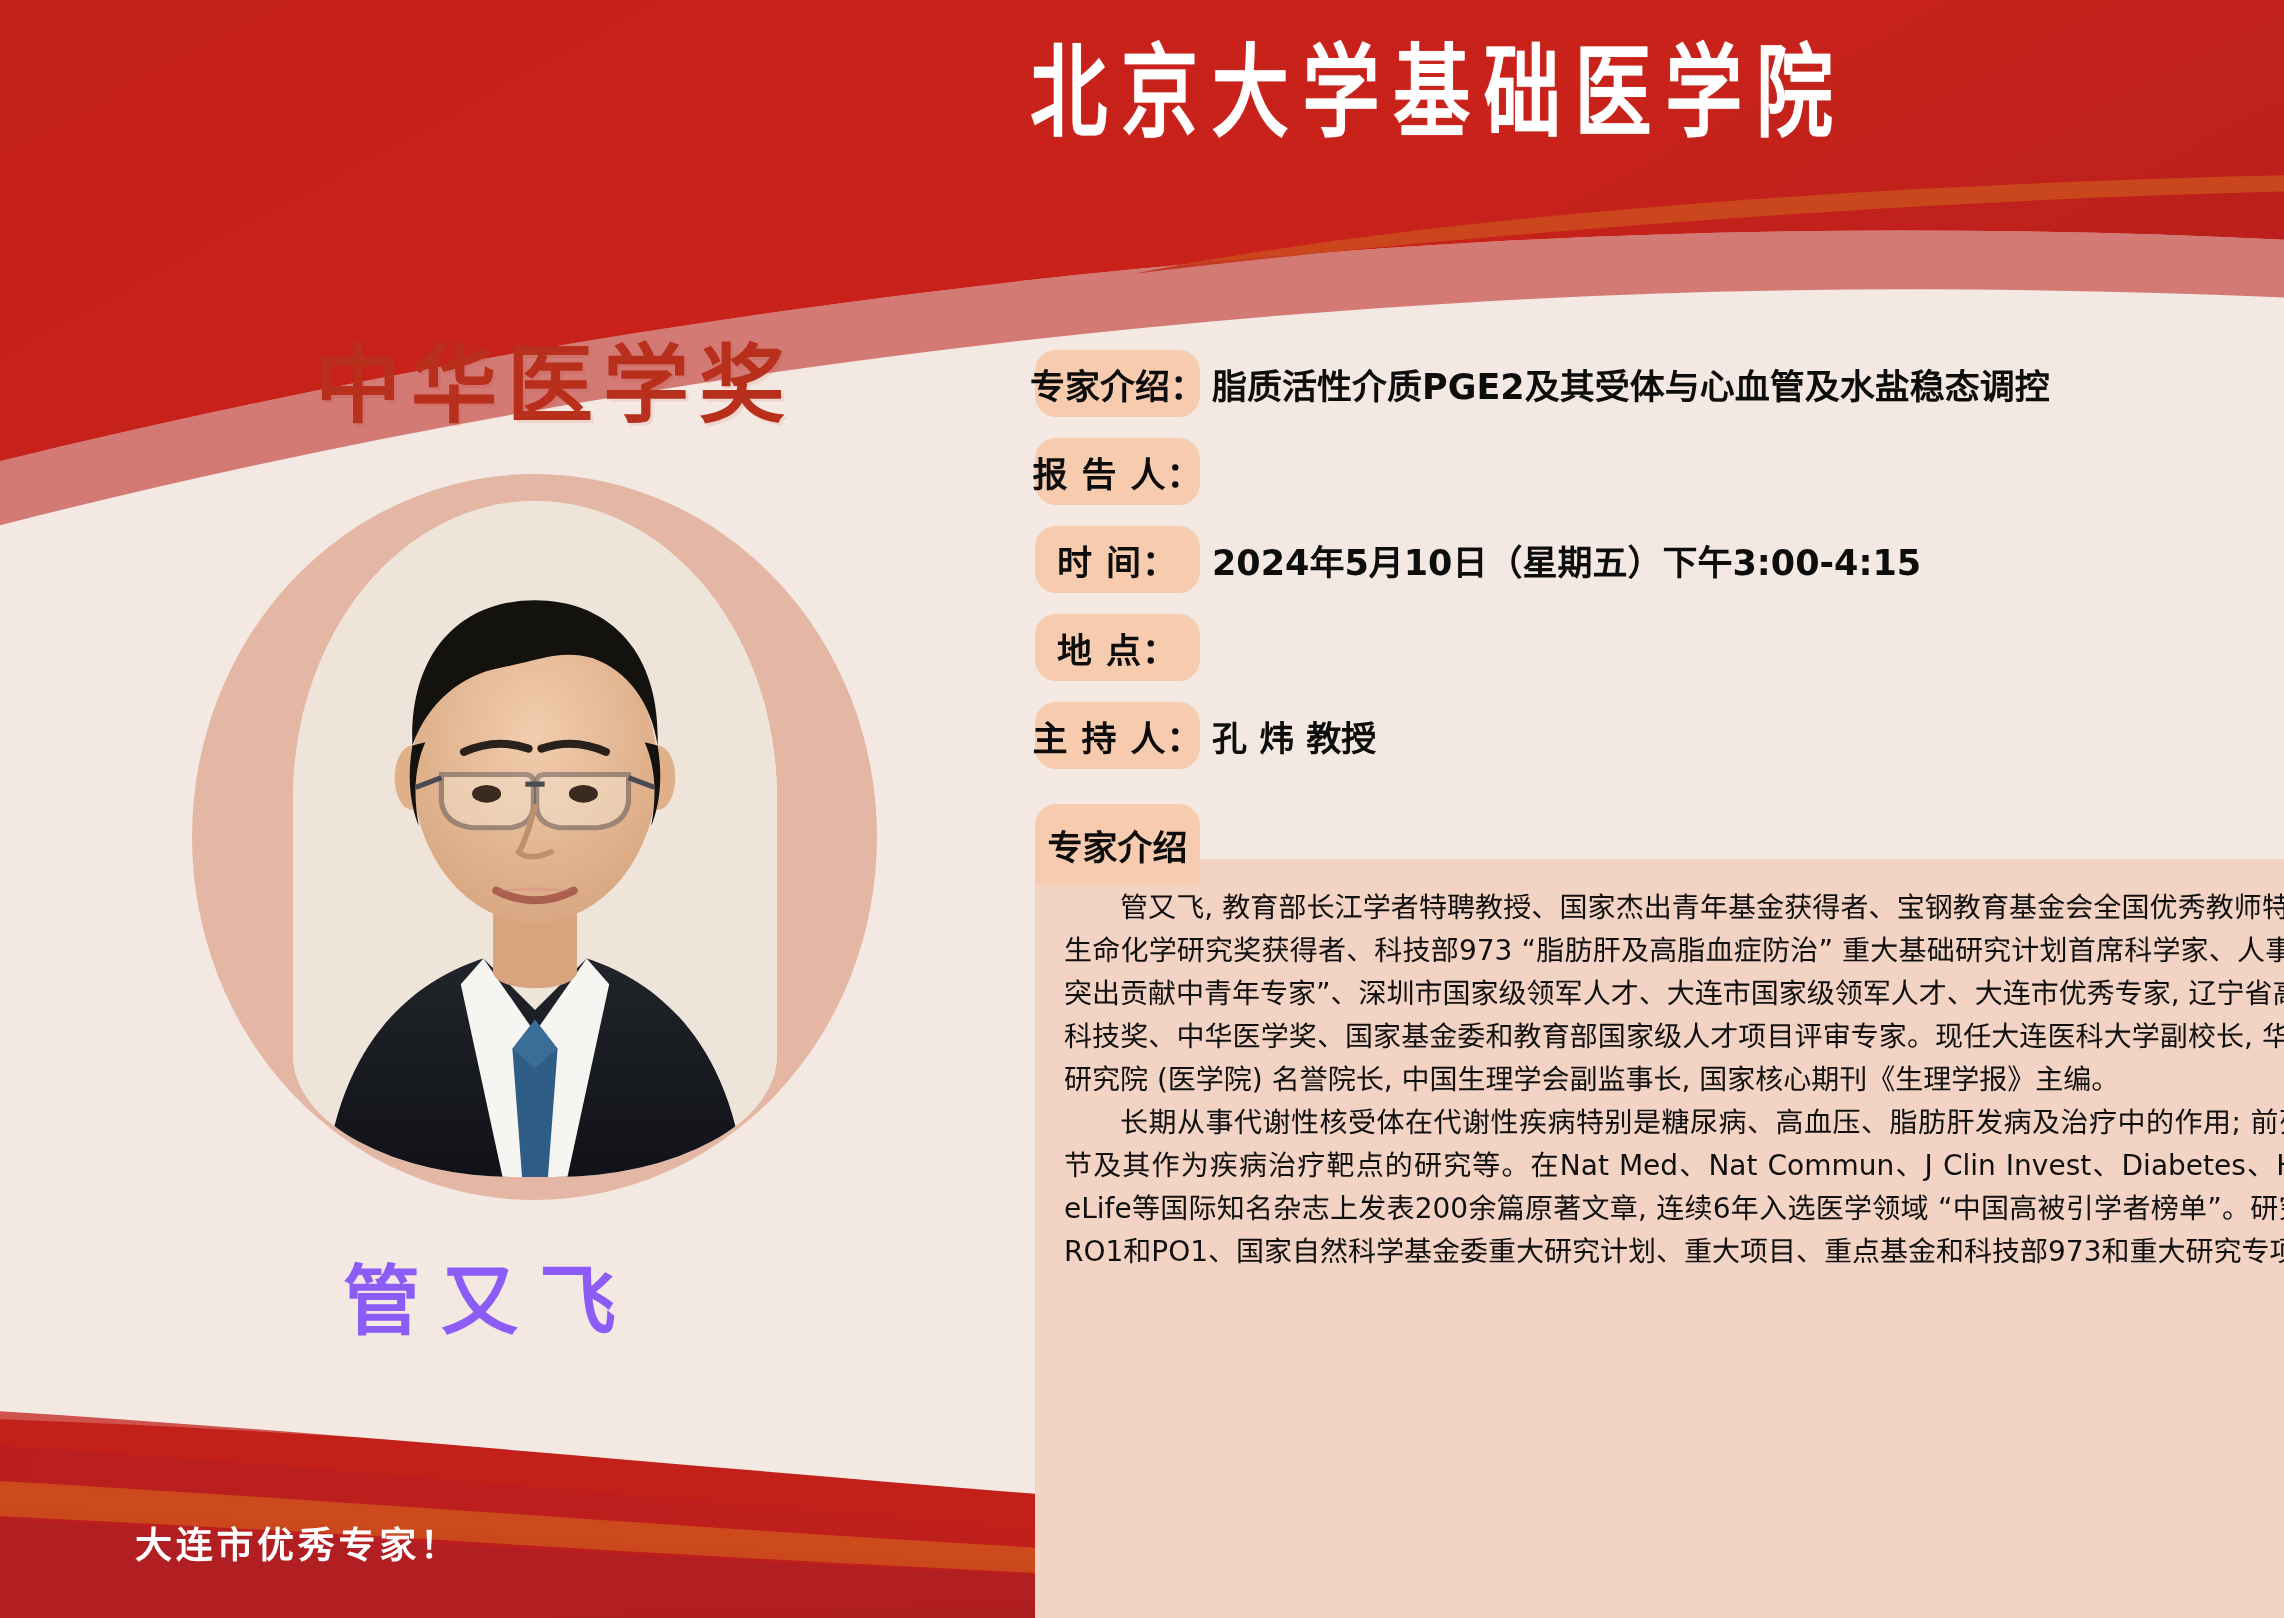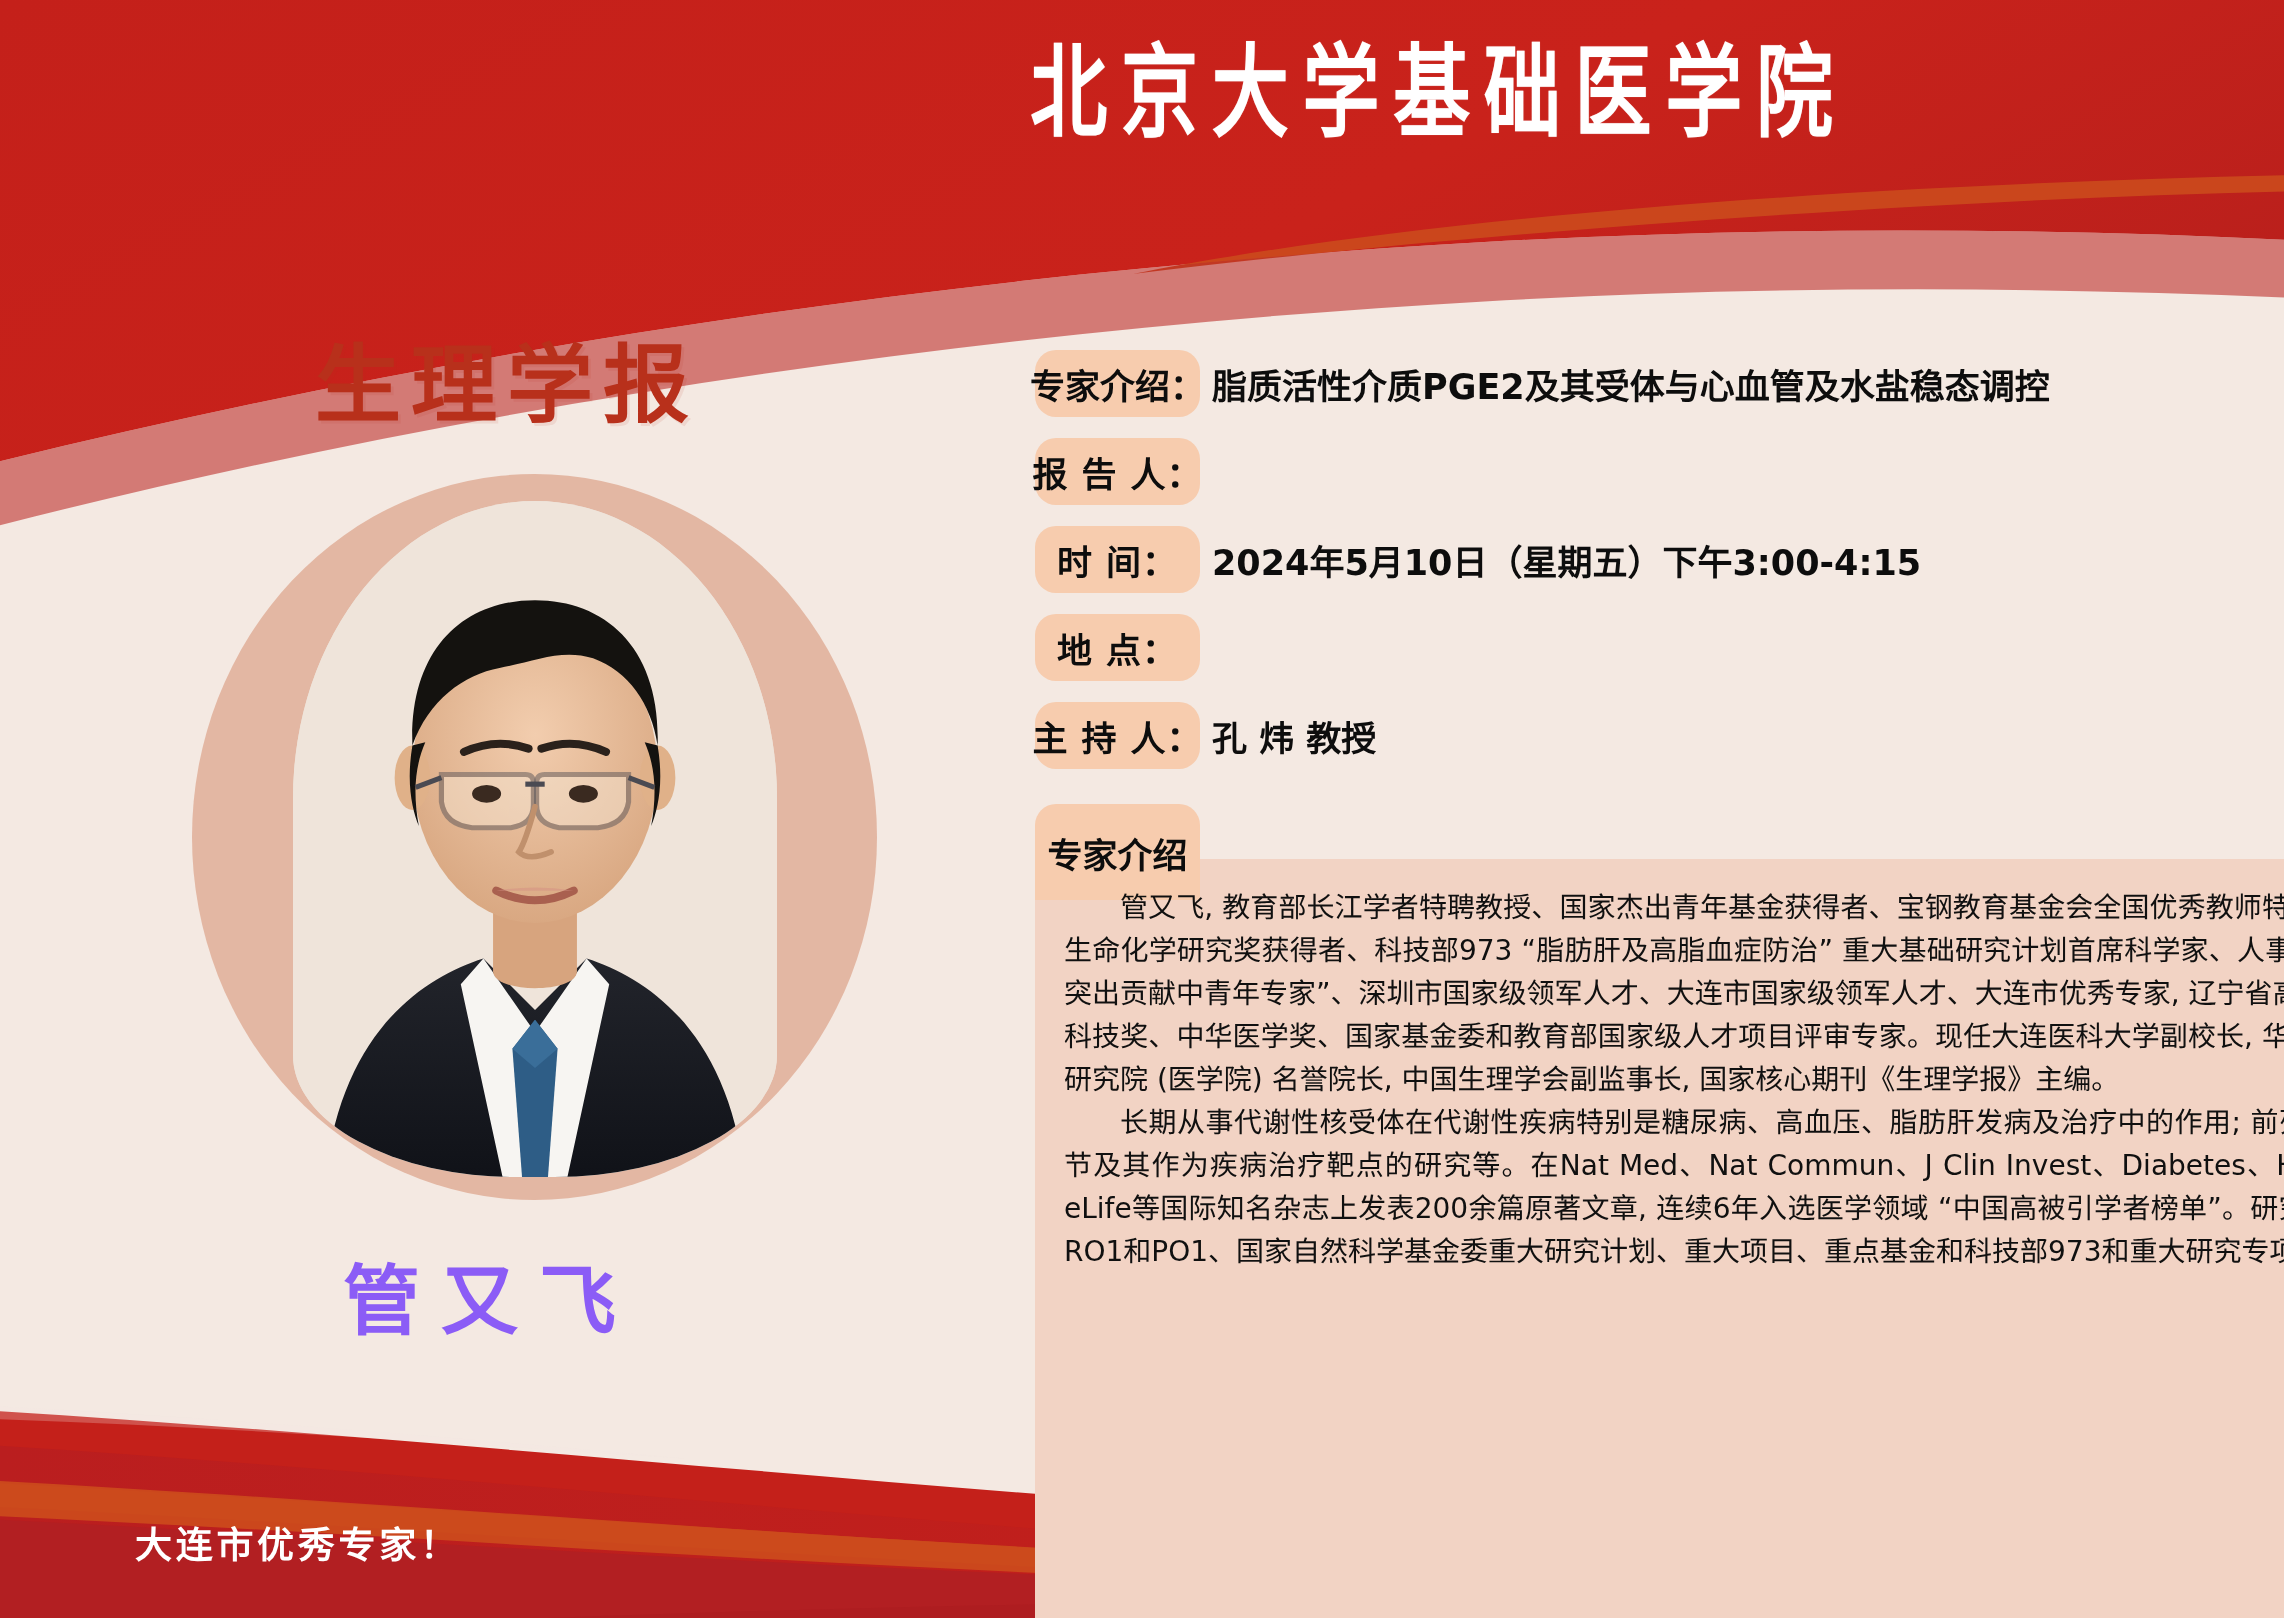--- a/index.html
+++ b/index.html
@@ -118,21 +118,21 @@
     font-size:35px;
     font-weight:700;
     white-space:nowrap;
     font-family:"DejaVu Sans","Liberation Sans",sans-serif;
   }
 
   
   .bio-head{
     position:absolute;
     left:1035px; top:804px;
-    width:165px; height:96px;
+    width:165px; height:80px;
     border-radius:21px 21px 0 0;
     background:#F7CCAE;
     display:flex; align-items:center; justify-content:center;
     color:#0d0d0d; font-size:35px; font-weight:700;
     font-family:"DejaVu Serif","Liberation Serif",serif;
     z-index:4;
     white-space:nowrap;
   }
   .bio-panel{
     position:absolute;
@@ -236,21 +236,21 @@
                  C5200,3504 5800,3514 6299,3528 V3543 Z" fill="#A81B1F" opacity="0.45"></path>
 
         <path d="M0,3080 C500,3106 1000,3148 1500,3194
                  C1000,3160 500,3126 0,3108 Z" fill="#F4E9E2" opacity="0.25"></path>
       </g>
     </svg>
   </div>
 
   <div class="header-title">北京大学基础医学院</div>
 
-  <div class="forum-title">生理学报</div>
+  <div class="forum-title">中华医学奖</div>
 
   <div class="portrait-wrap">
     <div class="portrait-oval-bg"></div>
     <div class="portrait-photo">
       <svg viewBox="0 0 300 420" preserveAspectRatio="xMidYMid slice">
         <defs>
           <radialGradient id="skin" cx="0.5" cy="0.38" r="0.62">
             <stop offset="0" stop-color="#F2CDAE"></stop>
             <stop offset="1" stop-color="#D9A882"></stop>
           </radialGradient>

